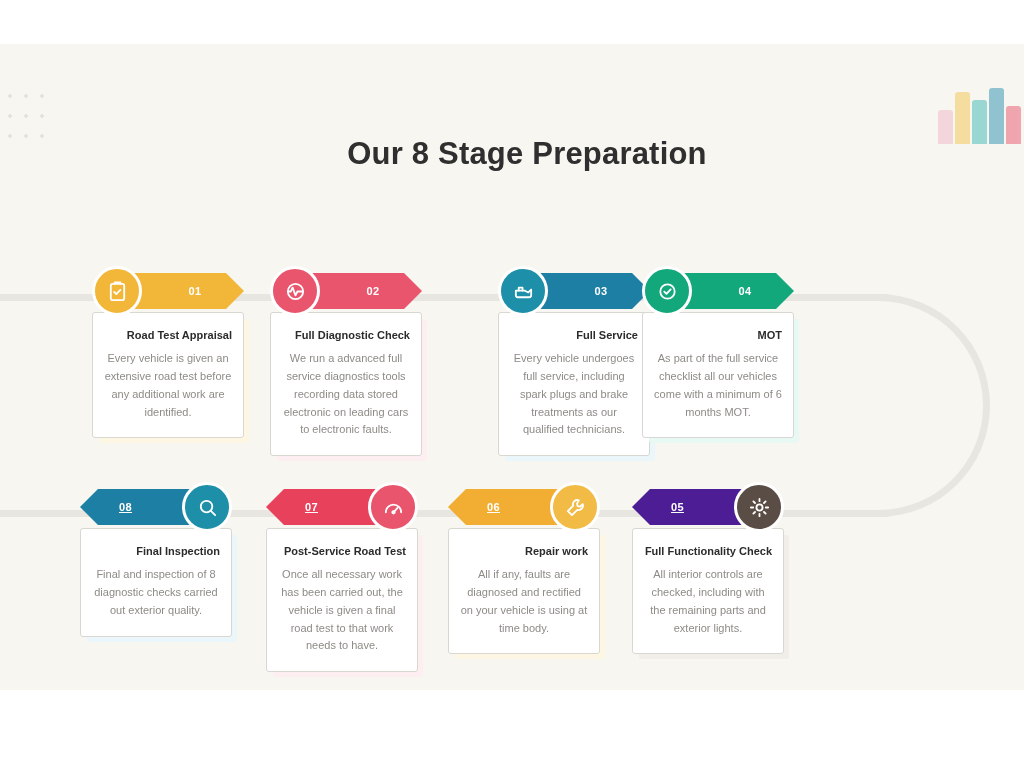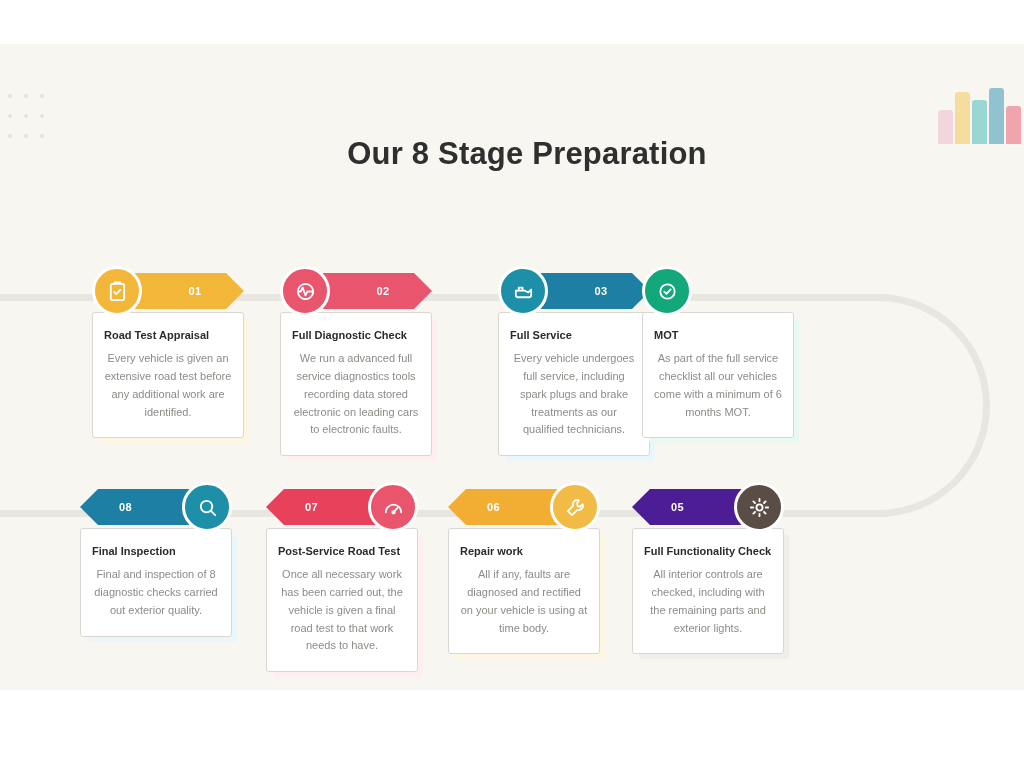--- a/index.html
+++ b/index.html
@@ -153,21 +153,21 @@
     clip-path: polygon(0 0, calc(100% - 18px) 0, 100% 50%, calc(100% - 18px) 100%, 0 100%);
   }
   .card.ltr .num { padding-left: 22px; }
 
   
   .card.rtl .circle { right: 0; }
   .card.rtl .chev {
     right: 32px;
     clip-path: polygon(18px 0, 100% 0, 100% 100%, 18px 100%, 0 50%);
   }
-  .card.rtl .num { padding-right: 29px; }
+  .card.rtl .num { padding-right: 29px; text-decoration: underline; }
 
   .body {
     position: relative;
     margin-top: -4px;
     min-height: 106px;
     padding: 15px 11px 16px;
     background: #ffffff;
     border: 1.4px solid #d9d7d1;
     border-radius: 3px;
     box-sizing: border-box;
@@ -183,34 +183,34 @@
   .card.tint-y .body::after { background: #fdf6e2; }
   .card.tint-r .body::after { background: #fdeef1; }
   .card.tint-b .body::after { background: #eaf6f9; }
   .card.tint-g .body::after { background: #e8f8f2; }
   .card.tint-d .body::after { background: #f1eeea; }
 
   .card-title {
     font-size: 11px;
     font-weight: bold;
     color: #2b2b2b;
-    text-align: left;
+    text-align: right;
     line-height: 1.28;
     margin-bottom: 8px;
   }
   .card-desc {
     font-size: 11px;
     color: #8e8b86;
     text-align: center;
     line-height: 1.62;
   }
 
   
   #card-1 { left: 92px;  top: 222px; }
-  #card-2 { left: 266px; top: 222px; padding-left: 14px; }
+  #card-2 { left: 256px; top: 222px; padding-left: 14px; }
   #card-3 { left: 456px; top: 222px; padding-left: 42px; }
   #card-4 { left: 642px; top: 222px; }
   #card-5 { left: 632px; top: 438px; }
   #card-6 { left: 448px; top: 438px; }
   #card-7 { left: 266px; top: 438px; }
   #card-8 { left: 80px;  top: 438px; }
 </style>
 </head>
 <body>
 
@@ -287,20 +287,23 @@
         </div>
       </div>
       <div class="body">
         <div class="card-title">Full Service</div>
         <div class="card-desc">Every vehicle undergoes full service, including spark plugs and brake treatments as our qualified technicians.</div>
       </div>
     </div>
 
     <div class="card ltr tint-g" id="card-4">
       <div class="head">
+        <div class="chev" style="background:#12a87c">
+          <div class="num">04</div>
+        </div>
         <div class="circle" style="background:#12a87c">
           <svg viewBox="0 0 24 24" fill="none" stroke="#fff" stroke-width="1.9" stroke-linecap="round" stroke-linejoin="round">
               <circle cx="12" cy="12" r="7.5"></circle>
               <path d="M8.6 12.2l2.3 2.3 4.4-4.6"></path>
             </svg>
         </div>
       </div>
       <div class="body">
         <div class="card-title">MOT</div>
         <div class="card-desc">As part of the full service checklist all our vehicles come with a minimum of 6 months MOT.</div>

